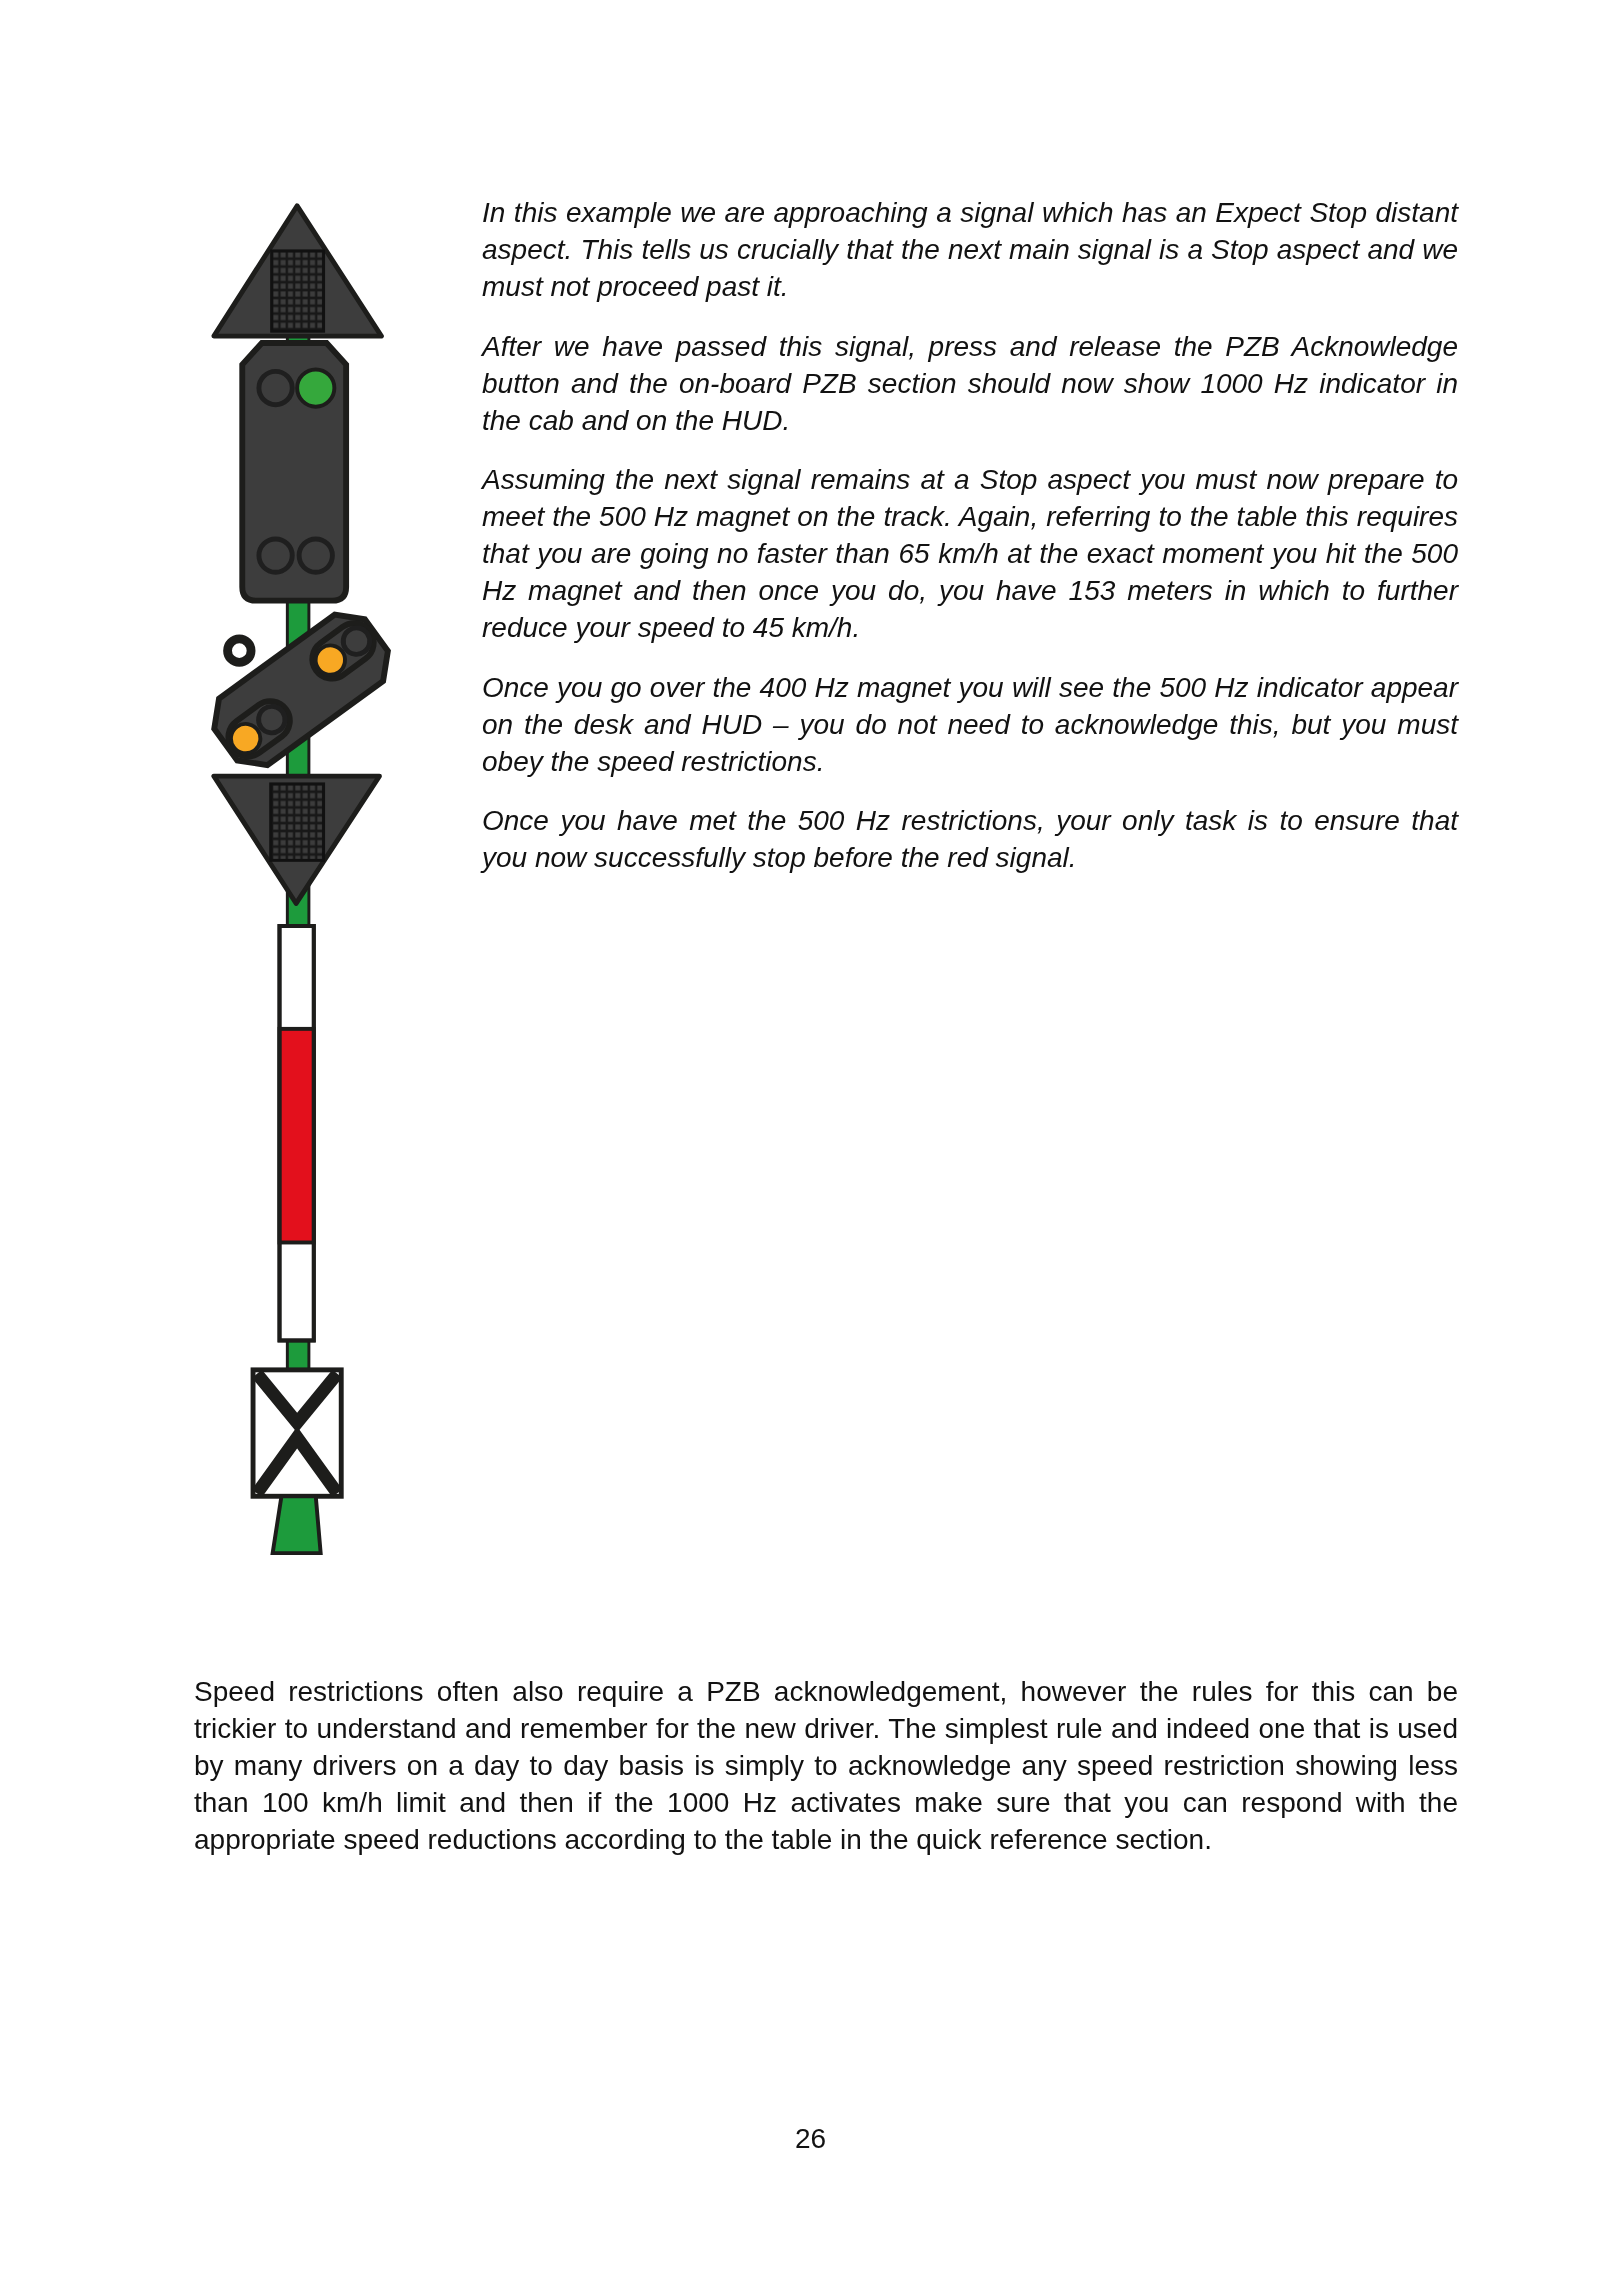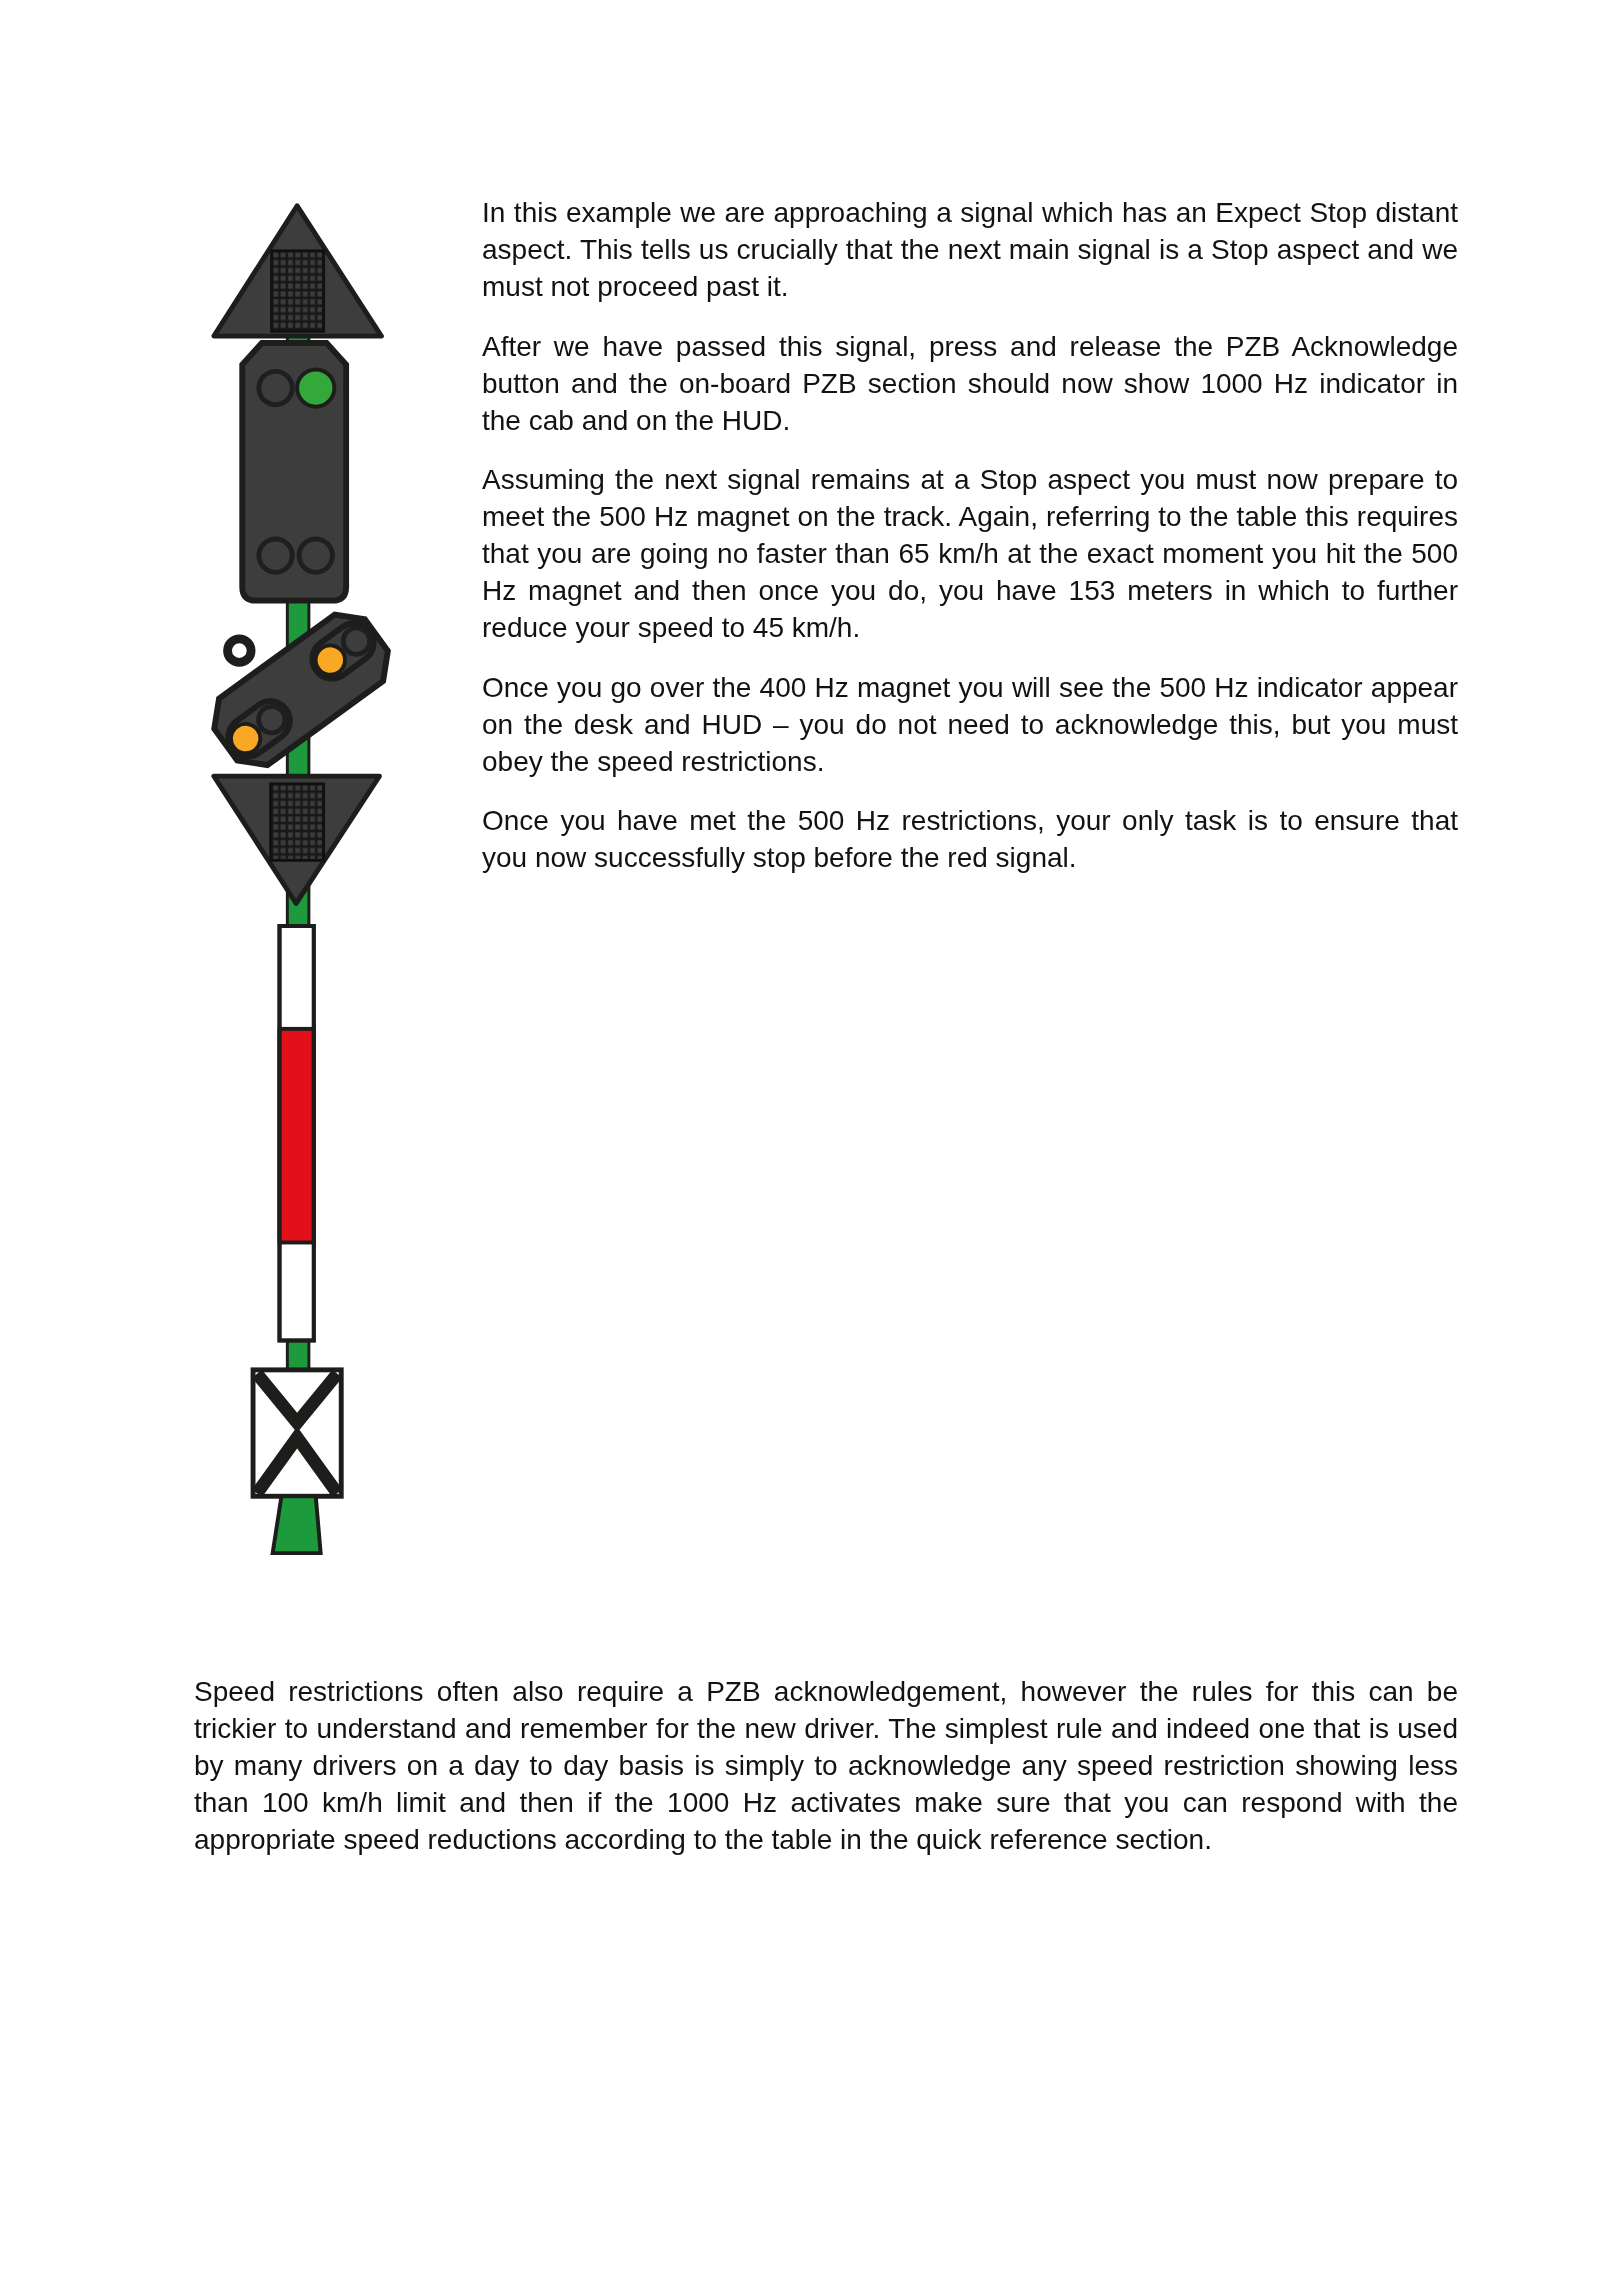--- a/index.html
+++ b/index.html
@@ -2,21 +2,21 @@
 <html style="--housing: #3d3d3d; --outline: #1d1d1b; --green: #35a83c; --pole: #1d9b3c; --yellow: #f8a823; --red: #e3101c; --white: #ffffff;"><head>
 <meta charset="utf-8">
 <style>
   html,body{margin:0;padding:0;background:#ffffff;}
   body{width:1621px;height:2293px;position:relative;font-family:"Liberation Sans",sans-serif;color:#121212;}
   .page{position:absolute;inset:0;background:#ffffff;overflow:hidden;}
 
   
   .side-text{position:absolute;left:482px;top:194px;width:976px;
              font-size:28px;line-height:37px;text-align:justify;}
-  .side-text p{margin:0 0 22.5px 0;}
+  .side-text p{margin:0 0 22.5px 0;font-style:italic;}
   .bottom-text{position:absolute;left:194px;top:1673px;width:1264px;
                font-size:28px;line-height:37px;text-align:justify;}
   .bottom-text p{margin:0 0 24.5px 0;}
   .page-number{position:absolute;left:0;top:2120px;width:1621px;text-align:center;
                font-size:28px;line-height:37px;}
 
   
   .signal{position:absolute;left:206px;top:196px;width:196px;height:1362px;}
   .sv-housing{fill:var(--housing,#3d3d3d);stroke:var(--outline,#1d1d1b);}
   .sv-unlit{fill:none;stroke:#1f1f1f;}
@@ -92,15 +92,16 @@
     <p>After we have passed this signal, press and release the PZB Acknowledge button and the on-board PZB section should now show 1000 Hz indicator in the cab and on the HUD.</p>
     <p>Assuming the next signal remains at a Stop aspect you must now prepare to meet the 500 Hz magnet on the track.  Again, referring to the table this requires that you are going no faster than 65 km/h at the exact moment you hit the 500 Hz magnet and then once you do, you have 153 meters in which to further reduce your speed to 45 km/h.</p>
     <p>Once you go over the 400 Hz magnet you will see the 500 Hz indicator appear on the desk and HUD – you do not need to acknowledge this, but you must obey the speed restrictions.</p>
     <p>Once you have met the 500 Hz restrictions, your only task is to ensure that you now successfully stop before the red signal.</p>
   </div>
 
   <div class="bottom-text">
     <p>Speed restrictions often also require a PZB acknowledgement, however the rules for this can be trickier to understand and remember for the new driver.  The simplest rule and indeed one that is used by many drivers on a day to day basis is simply to acknowledge any speed restriction showing less than 100 km/h limit and then if the 1000 Hz activates make sure that you can respond with the appropriate speed reductions according to the table in the quick reference section.</p>
   </div>
 
+  <div class="page-number">26</div>
 
 </div>
 
 
 </body></html>

